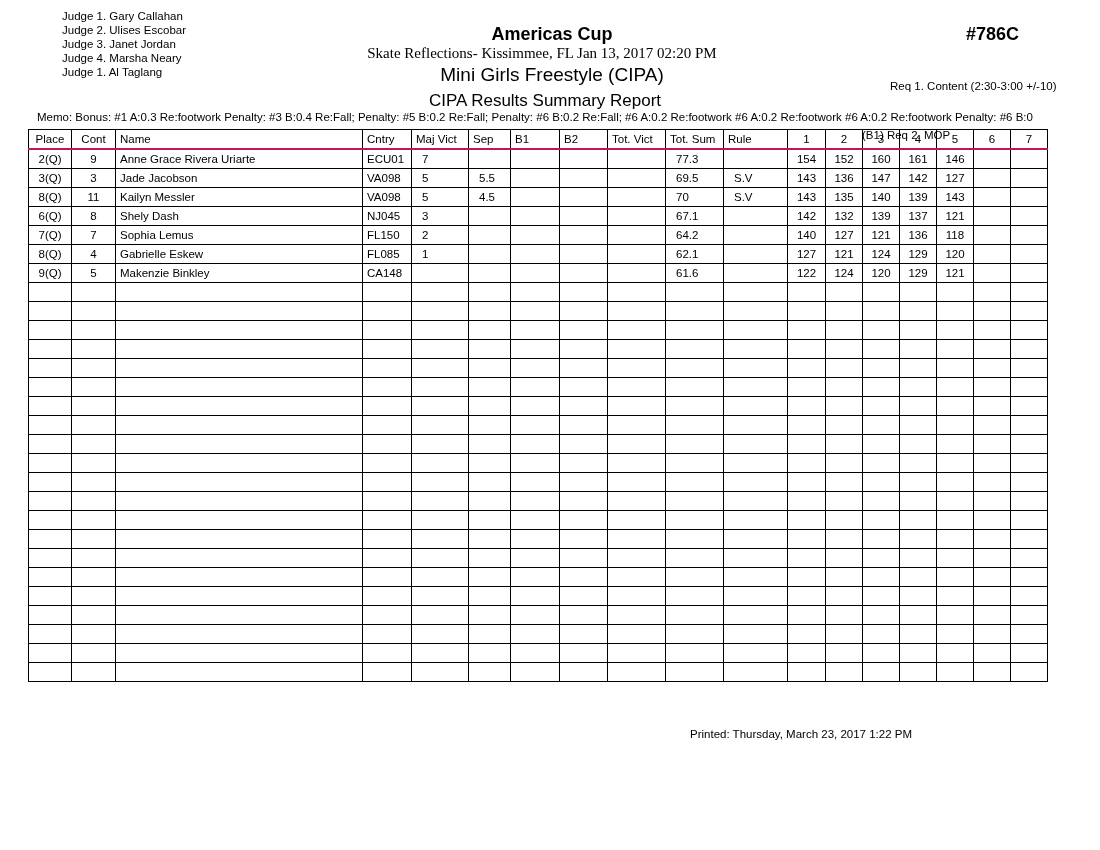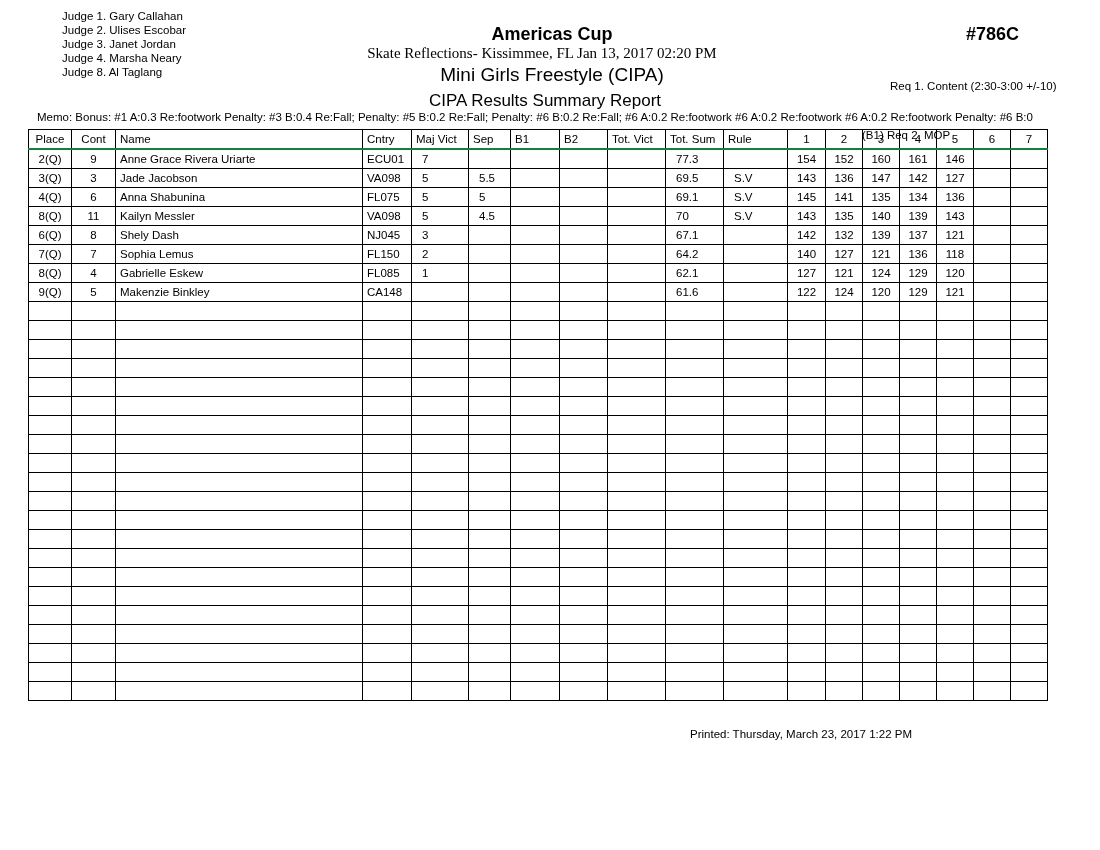--- a/index.html
+++ b/index.html
@@ -13,34 +13,34 @@
   .t2 { top: 45px; left: 300px; width: 484px; font-size: 15px; font-family: Liberation Serif, serif; }
   .t3 { top: 64px; left: 352px; width: 400px; font-size: 19px; font-weight: normal; }
   .t4 { top: 91px; left: 352px; width: 386px; font-size: 17px; }
   .event-no { left: 900px; width: 185px; top: 24px; text-align: center; font-size: 18px; font-weight: bold; }
   .reqs { left: 862px; top: 44px; font-size: 11.5px; line-height: 13px; }
   .req-line { display: block; margin-top: 36px; }
   .req-line.indent { padding-left: 28px; }
   .memo { left: 37px; top: 111px; font-size: 11.5px; }
   .grid { position: absolute; left: 28px; top: 129px; border-collapse: collapse; table-layout: fixed; font-size: 11.5px; }
   .grid td, .grid th { border: 1px solid #000; height: 18px; padding: 0 0 0 4px; font-weight: normal; overflow: hidden; white-space: nowrap; }
-  .grid th { text-align: left; height: 18px; border-bottom: 2px solid #15803d; }
+  .grid th { text-align: left; height: 18px; border-bottom: 2px solid #be185d; }
   .grid .c { text-align: center; padding: 0; }
   .grid .pl { padding-left: 10px; }
   .printed { left: 690px; top: 728px; font-size: 11.5px; }
 </style>
 </head>
 <body>
 
 <div class="abs judges">
   <span class="judge-line">Judge  1.  Gary Callahan</span>
   <span class="judge-line">Judge  2.  Ulises Escobar</span>
   <span class="judge-line">Judge  3.  Janet Jordan</span>
   <span class="judge-line">Judge  4.  Marsha Neary</span>
-  <span class="judge-line">Judge  8.  Al Taglang</span>
+  <span class="judge-line">Judge  1.  Al Taglang</span>
 </div>
 
 <div class="abs title t1">Americas Cup</div>
 <div class="abs title t2">Skate Reflections- Kissimmee, FL  Jan 13, 2017  02:20 PM</div>
 <div class="abs title t3">Mini Girls Freestyle (CIPA)</div>
 <div class="abs title t4">CIPA Results Summary Report</div>
 
 <div class="abs event-no">#786C</div>
 <div class="abs reqs">
   <span class="req-line indent">Req  1.  Content (2:30-3:00 +/-10)</span>
@@ -127,40 +127,20 @@
         <td class="pl">S.V</td>
         <td class="c">143</td>
         <td class="c">136</td>
         <td class="c">147</td>
         <td class="c">142</td>
         <td class="c">127</td>
         <td class="c"></td>
         <td class="c"></td>
       </tr>
       <tr>
-        <td class="c">4(Q)</td>
-        <td class="c">6</td>
-        <td>Anna Shabunina</td>
-        <td>FL075</td>
-        <td class="pl">5</td>
-        <td class="pl">5</td>
-        <td></td>
-        <td></td>
-        <td></td>
-        <td class="pl">69.1</td>
-        <td class="pl">S.V</td>
-        <td class="c">145</td>
-        <td class="c">141</td>
-        <td class="c">135</td>
-        <td class="c">134</td>
-        <td class="c">136</td>
-        <td class="c"></td>
-        <td class="c"></td>
-      </tr>
-      <tr>
         <td class="c">8(Q)</td>
         <td class="c">11</td>
         <td>Kailyn Messler</td>
         <td>VA098</td>
         <td class="pl">5</td>
         <td class="pl">4.5</td>
         <td></td>
         <td></td>
         <td></td>
         <td class="pl">70</td>

